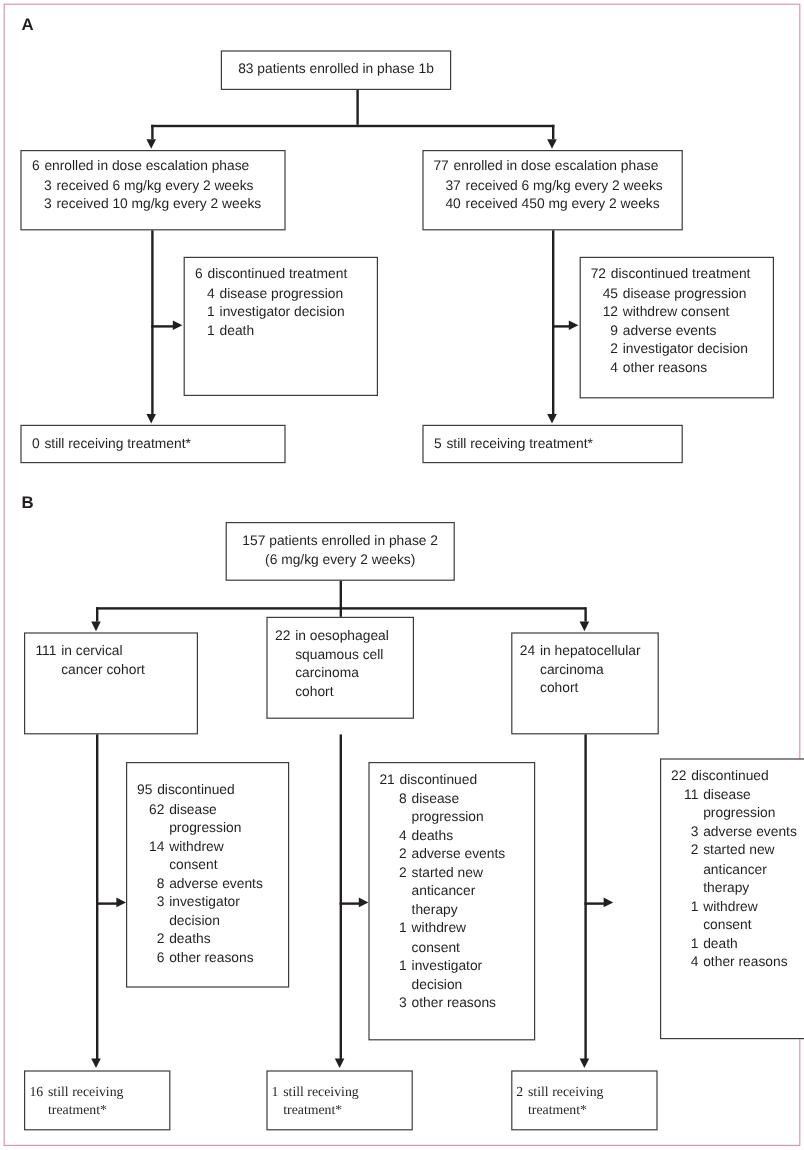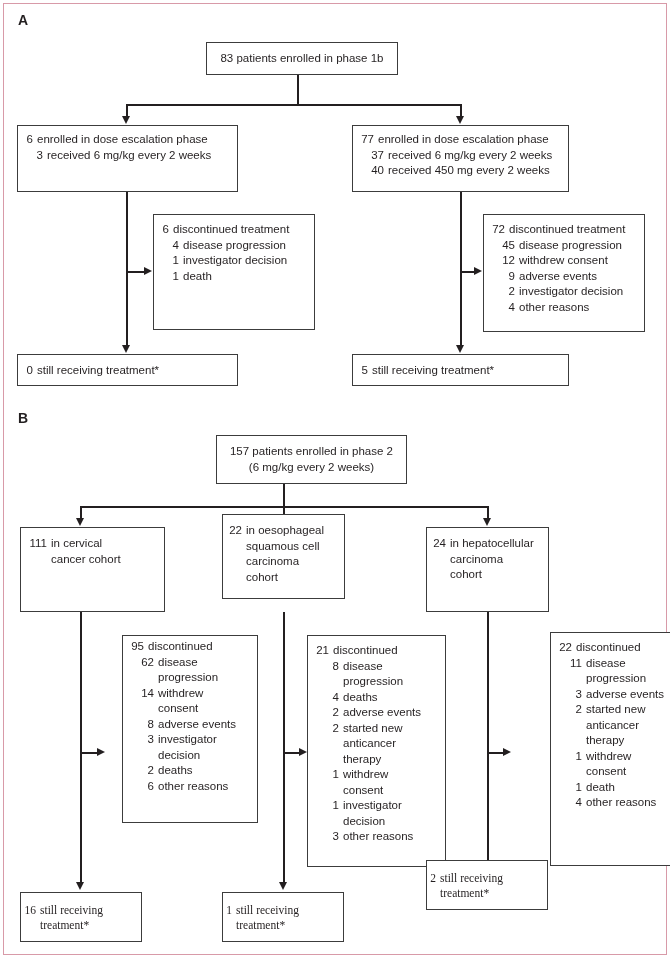--- a/index.html
+++ b/index.html
@@ -37,34 +37,35 @@
     border-left:8.5px solid #231f20;}
 </style>
 </head>
 <body>
 
 <div class="page">
   <div class="frame"></div>
 
   <div class="panel-label" style="left:18px;top:12px;">A</div>
 
-  <div class="box center" style="left:206px;top:42px;width:192px;height:33px;">
+  <div class="box center" style="left:184px;top:42px;width:192px;height:33px;">
       <div class="line i0">83 patients enrolled in phase 1b</div>
     </div>
 
   <div class="vline" style="left:297px;top:75px;height:29px;"></div>
   <div class="hline" style="left:126px;top:104px;width:336px;"></div>
   <div class="vline" style="left:126px;top:104px;height:12px;"></div>
   <div class="arr-d" style="left:121.5px;top:116px;"></div>
   <div class="vline" style="left:460px;top:104px;height:12px;"></div>
   <div class="arr-d" style="left:455.5px;top:116px;"></div>
 
   <div class="box nw-sm" style="left:17px;top:125px;width:221px;height:67px;">
       <div class="line i0"><span class="num">6</span><span class="txt">enrolled in dose escalation phase</span></div>
       <div class="line i1"><span class="num">3</span><span class="txt">received 6 mg/kg every 2 weeks</span></div>
+      <div class="line i1"><span class="num">3</span><span class="txt">received 10 mg/kg every 2 weeks</span></div>
     </div>
   <div class="box nw-md" style="left:352px;top:125px;width:217px;height:67px;">
       <div class="line i0"><span class="num">77</span><span class="txt">enrolled in dose escalation phase</span></div>
       <div class="line i1"><span class="num">37</span><span class="txt">received 6 mg/kg every 2 weeks</span></div>
       <div class="line i1"><span class="num">40</span><span class="txt">received 450 mg every 2 weeks</span></div>
     </div>
 
   <div class="vline" style="left:126px;top:192px;height:153px;"></div>
   <div class="arr-d" style="left:121.5px;top:345px;"></div>
   <div class="vline" style="left:460px;top:192px;height:153px;"></div>
@@ -92,21 +93,21 @@
 
   <div class="box nw-sm vcenter" style="left:17px;top:354px;width:221px;height:32px;">
       <div class="line i0"><span class="num">0</span><span class="txt">still receiving treatment*</span></div>
     </div>
   <div class="box nw-sm vcenter" style="left:352px;top:354px;width:217px;height:32px;">
       <div class="line i0"><span class="num">5</span><span class="txt">still receiving treatment*</span></div>
     </div>
 
   <div class="panel-label" style="left:18px;top:410px;">B</div>
 
-  <div class="box center" style="left:188px;top:435px;width:191px;height:49px;margin-left:28px;">
+  <div class="box center" style="left:188px;top:435px;width:191px;height:49px;">
       <div class="line i0">157 patients enrolled in phase 2</div>
       <div class="line i0">(6 mg/kg every 2 weeks)</div>
     </div>
 
   <div class="vline" style="left:283px;top:484px;height:23px;"></div>
   <div class="hline" style="left:80px;top:506px;width:408px;"></div>
   <div class="vline" style="left:80px;top:506px;height:12px;"></div>
   <div class="arr-d" style="left:75.5px;top:518px;"></div>
   <div class="vline" style="left:283px;top:506px;height:12px;"></div>
   <div class="arr-d" style="left:278.5px;top:518px;"></div>
@@ -136,21 +137,21 @@
   <div class="vline" style="left:487px;top:612px;height:271px;"></div>
   <div class="arr-d" style="left:482.5px;top:882px;"></div>
 
   <div class="hline" style="left:80px;top:752px;width:18px;"></div>
   <div class="arr-r" style="left:97px;top:747.5px;"></div>
   <div class="hline" style="left:283px;top:752px;width:17px;"></div>
   <div class="arr-r" style="left:299px;top:747.5px;"></div>
   <div class="hline" style="left:487px;top:752px;width:17px;"></div>
   <div class="arr-r" style="left:503px;top:747.5px;"></div>
 
-  <div class="box nw-md" style="left:122px;top:635px;width:136px;height:188px;padding-top:3px;">
+  <div class="box nw-md" style="left:105px;top:635px;width:136px;height:188px;padding-top:16px;">
       <div class="line i0"><span class="num">95</span><span class="txt">discontinued</span></div>
       <div class="line i1"><span class="num">62</span><span class="txt">disease</span></div>
       <div class="line i1"><span class="num"></span><span class="txt">progression</span></div>
       <div class="line i1"><span class="num">14</span><span class="txt">withdrew</span></div>
       <div class="line i1"><span class="num"></span><span class="txt">consent</span></div>
       <div class="line i1"><span class="num">8</span><span class="txt">adverse events</span></div>
       <div class="line i1"><span class="num">3</span><span class="txt">investigator</span></div>
       <div class="line i1"><span class="num"></span><span class="txt">decision</span></div>
       <div class="line i1"><span class="num">2</span><span class="txt">deaths</span></div>
       <div class="line i1"><span class="num">6</span><span class="txt">other reasons</span></div>
@@ -185,17 +186,17 @@
     </div>
 
   <div class="box nw-md vcenter pad-b" style="left:20px;top:892px;width:122px;height:50px;">
       <div class="line i0"><span class="num">16</span><span class="txt">still receiving</span></div>
       <div class="line i0"><span class="num"></span><span class="txt">treatment*</span></div>
     </div>
   <div class="box nw-sm vcenter pad-b" style="left:222px;top:892px;width:122px;height:50px;">
       <div class="line i0"><span class="num">1</span><span class="txt">still receiving</span></div>
       <div class="line i0"><span class="num"></span><span class="txt">treatment*</span></div>
     </div>
-  <div class="box nw-sm vcenter pad-b" style="left:426px;top:860px;width:122px;height:50px;">
+  <div class="box nw-sm vcenter pad-b" style="left:426px;top:892px;width:122px;height:50px;">
       <div class="line i0"><span class="num">2</span><span class="txt">still receiving</span></div>
       <div class="line i0"><span class="num"></span><span class="txt">treatment*</span></div>
     </div>
 </div>
 
 </body></html>

